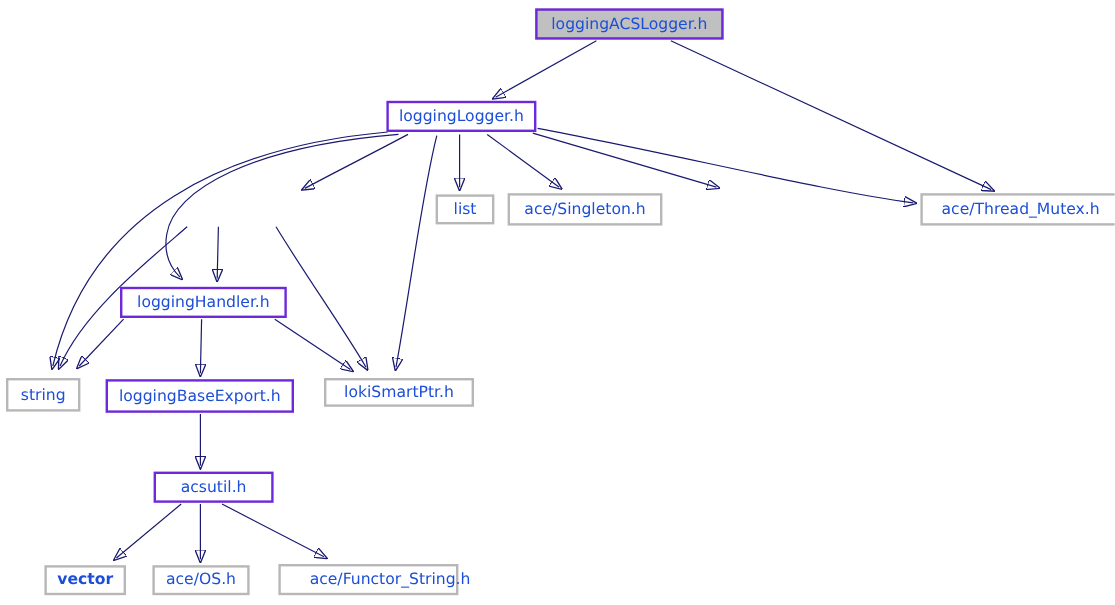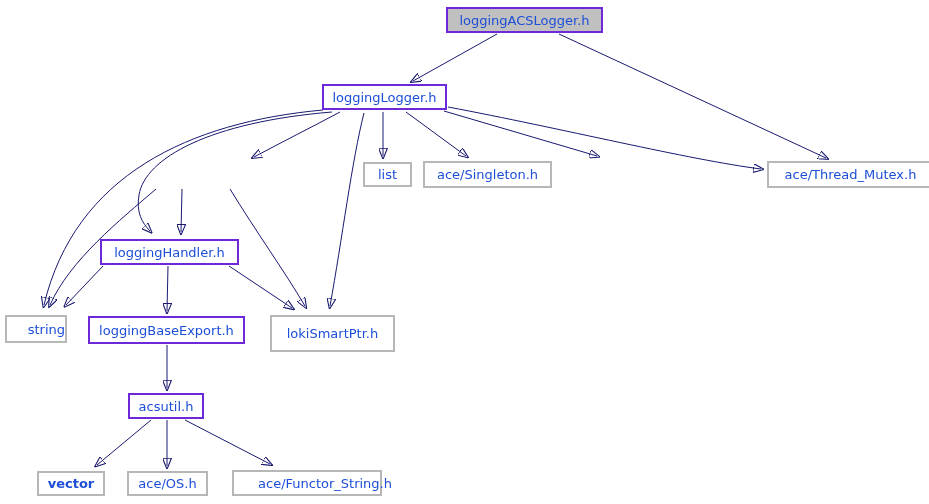--- a/index.html
+++ b/index.html
@@ -77,33 +77,33 @@
 
 
   <div class="node node--external" style="left:767px;top:161px;width:167px;height:27px;">
     <span>ace/Thread_Mutex.h</span>
   </div>
 
   <div class="node" style="left:100px;top:239px;width:139px;height:26px;">
     <span>loggingHandler.h</span>
   </div>
 
-  <div class="node node--external" style="left:5px;top:315px;width:62px;height:28px;justify-content:flex-end;">
+  <div class="node node--external" style="left:5px;top:315px;width:62px;height:28px;">
     <span>string</span>
   </div>
 
   <div class="node" style="left:88px;top:316px;width:157px;height:28px;">
     <span>loggingBaseExport.h</span>
   </div>
 
-  <div class="node node--external" style="left:270px;top:315px;width:125px;height:37px;">
+  <div class="node node--external" style="left:270px;top:315px;width:125px;height:24px;">
     <span>lokiSmartPtr.h</span>
   </div>
 
-  <div class="node" style="left:128px;top:393px;width:76px;height:26px;">
+  <div class="node" style="left:128px;top:393px;width:100px;height:26px;">
     <span>acsutil.h</span>
   </div>
 
   <div class="node node--external" style="left:37px;top:471px;width:68px;height:25px;font-weight:bold;">
     <span>vector</span>
   </div>
 
   <div class="node node--external" style="left:127px;top:471px;width:81px;height:25px;">
     <span>ace/OS.h</span>
   </div>

